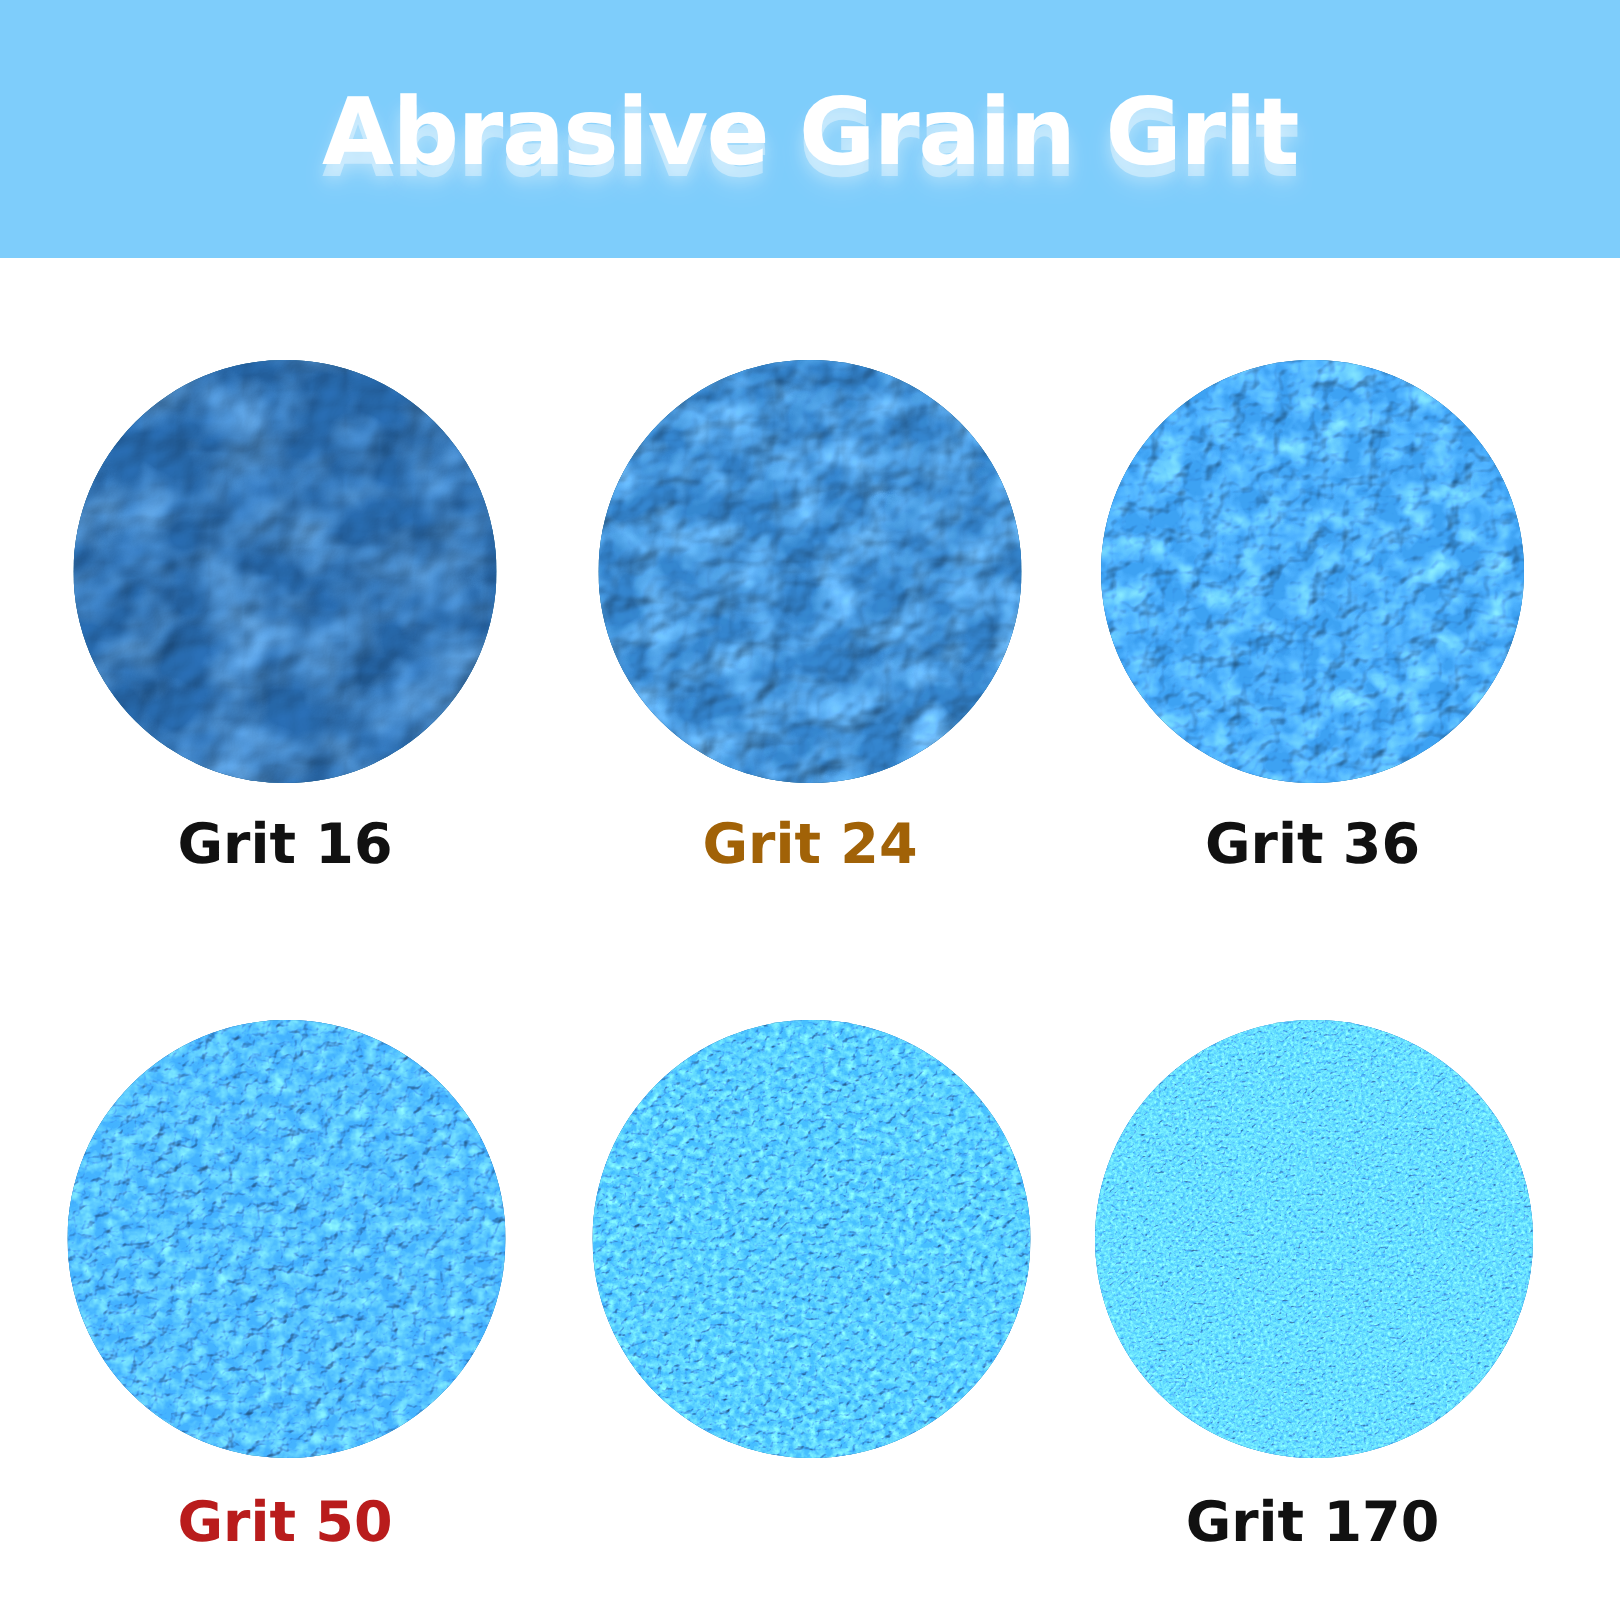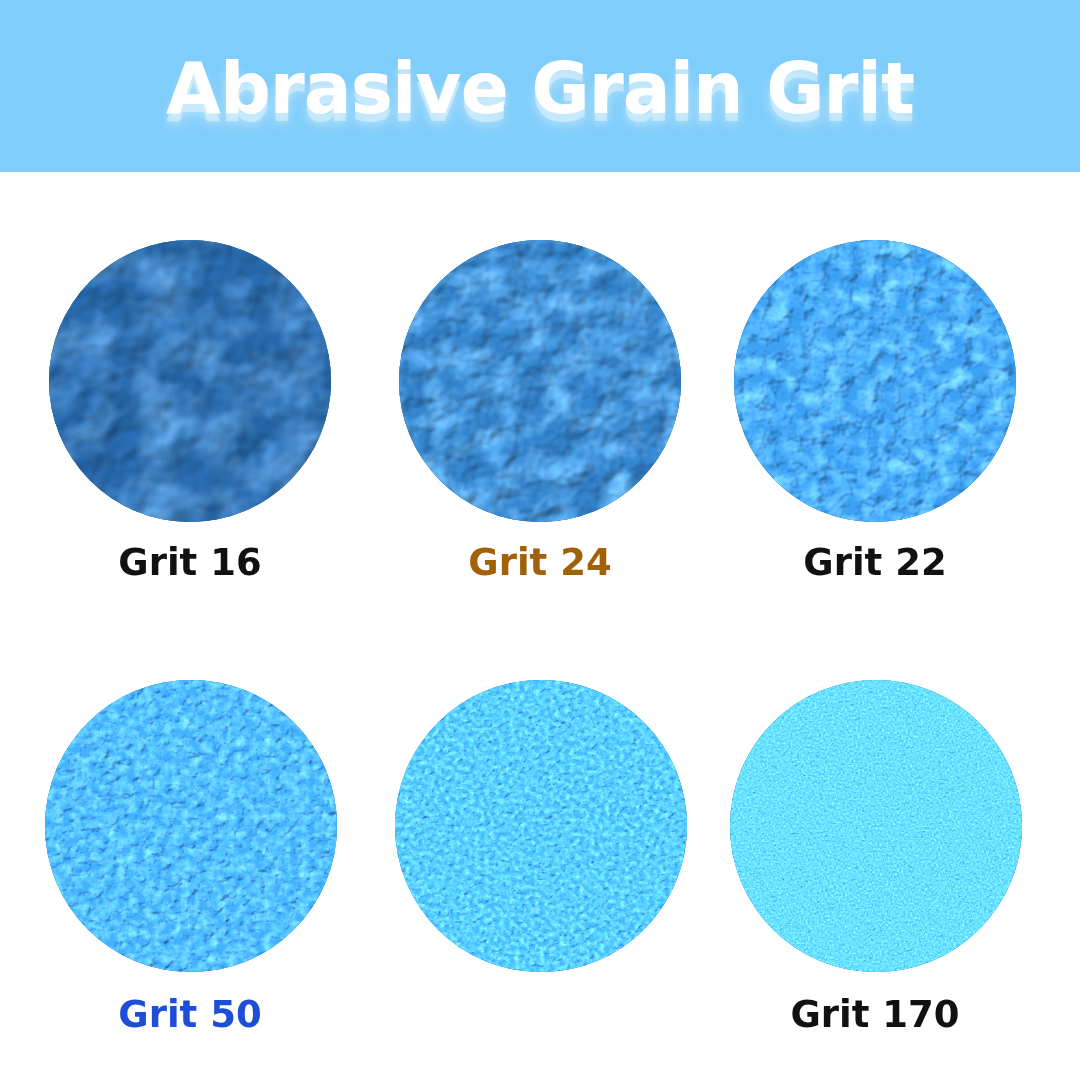--- a/index.html
+++ b/index.html
@@ -30,21 +30,21 @@
     left: 0;
     top: 0;
     width: 1080px;
     height: 172px;
     display: flex;
     align-items: center;
     justify-content: center;
     color: #ffffff;
     font-family: "DejaVu Sans", "Liberation Sans", sans-serif;
     font-weight: 700;
-    font-size: 71px;
+    font-size: 62px;
     letter-spacing: -1px;
     line-height: 1;
     white-space: nowrap;
     text-shadow:
       0 8px 0 rgba(255,255,255,0.38),
       0 10px 10px rgba(255,255,255,0.30),
       0 14px 18px rgba(255,255,255,0.22);
     transform: translateY(2px);
   }
 
@@ -156,35 +156,35 @@
       <div class="swatch-label" style="color: #a16207;">Grit 24</div>
     </div>
 
     <div class="swatch-cell col-2">
       <div class="swatch-disc" style="background: rgb(47, 132, 187);">
         <svg viewBox="0 0 282 282" preserveAspectRatio="xMidYMid slice" aria-hidden="true">
           <rect x="0" y="0" width="282" height="282" fill="#2f84bb"></rect>
           <rect x="0" y="0" width="282" height="282" filter="url(#grain-36)"></rect>
         </svg>
       </div>
-      <div class="swatch-label" style="color: rgb(17, 17, 17);">Grit 22</div>
+      <div class="swatch-label" style="color: rgb(17, 17, 17);">Grit 36</div>
     </div>
 
   </div>
 
   <div class="swatch-row" id="swatch-row-bottom">
 
     <div class="swatch-cell col-0">
       <div class="swatch-disc" style="background: rgb(47, 142, 199);">
         <svg viewBox="0 0 292 292" preserveAspectRatio="xMidYMid slice" aria-hidden="true">
           <rect x="0" y="0" width="292" height="292" fill="#2f8ec7"></rect>
           <rect x="0" y="0" width="292" height="292" filter="url(#grain-50)"></rect>
         </svg>
       </div>
-      <div class="swatch-label" style="color: #1d4ed8; text-align: center;">Grit 50</div>
+      <div class="swatch-label" style="color: #b91c1c; text-align: center;">Grit 50</div>
     </div>
 
     <div class="swatch-cell col-1">
       <div class="swatch-disc" style="background: rgb(47, 147, 205);">
         <svg viewBox="0 0 292 292" preserveAspectRatio="xMidYMid slice" aria-hidden="true">
           <rect x="0" y="0" width="292" height="292" fill="#2f93cd"></rect>
           <rect x="0" y="0" width="292" height="292" filter="url(#grain-80)"></rect>
         </svg>
       </div>
     </div>

